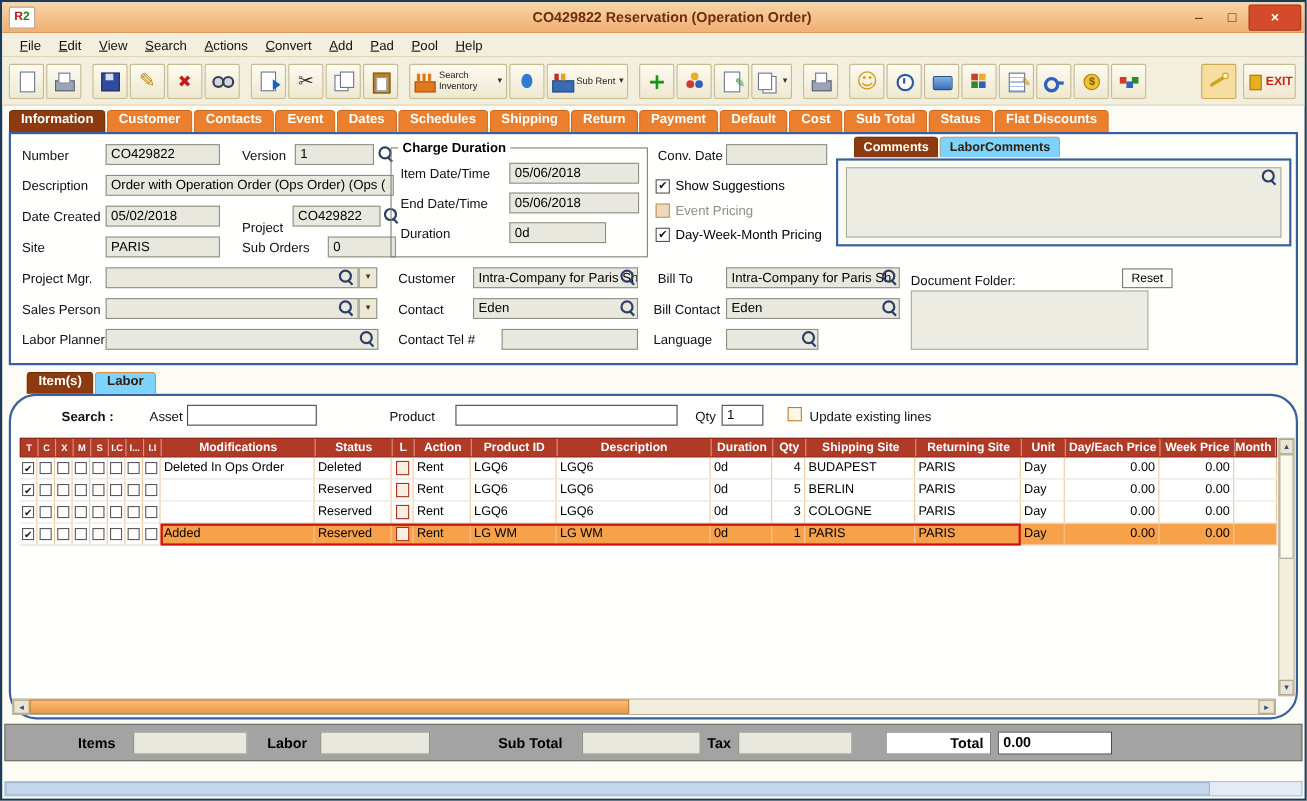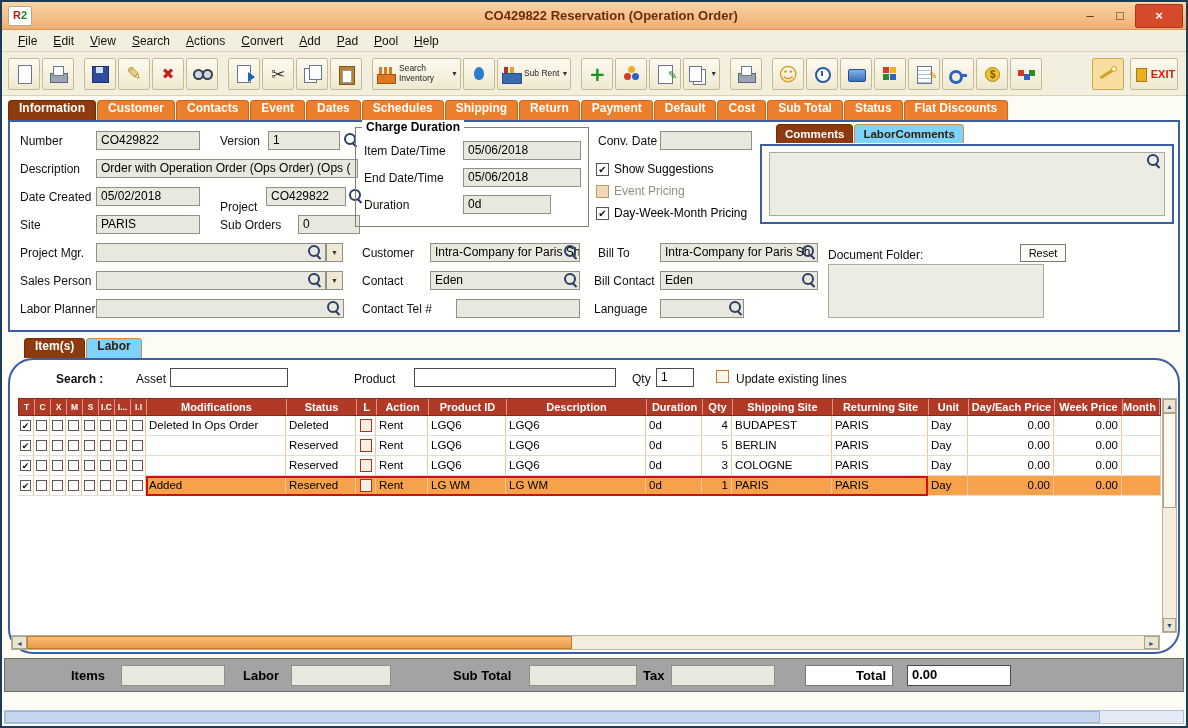--- a/index.html
+++ b/index.html
@@ -134,21 +134,21 @@
   .sarr{position:absolute;left:0;right:0;height:14px;background:#EBE4CE;border:1px solid #A9A290;color:#2C4A8C;font-size:7px;line-height:13px;text-align:center;box-sizing:border-box;}
   .sarr.up{top:0}.sarr.down{bottom:0}
   .hscroll{position:absolute;left:1px;right:18px;bottom:2px;height:15px;background:#F2EDDD;border:1px solid #BAB2A0;box-sizing:border-box;}
   .harr{position:absolute;top:0;bottom:0;width:15px;background:#EBE4CE;border:1px solid #A9A290;color:#2C4A8C;font-size:7px;line-height:13px;text-align:center;box-sizing:border-box;}
   .harr.left{left:0}.harr.right{right:0}
   .hthumb{position:absolute;left:15px;top:0;bottom:0;width:545px;background:linear-gradient(180deg,#F8BE7A,#EC9A44);border:1px solid #C2782A;box-sizing:border-box;}
 
   
   #summary{position:absolute;left:2px;right:2px;top:656px;height:34px;border:1px solid #6E6E66;background:#a3a3a3;box-sizing:border-box;}
   .slbl{position:absolute;top:9px;font-weight:bold;font-size:13px;white-space:nowrap;}
-  .total-box{position:absolute;left:800px;top:6px;width:88px;height:21px;background:#fff;border:1px solid #777;box-sizing:border-box;font:bold 13px/19px "Liberation Sans",sans-serif;text-align:right;padding-right:6px;}
+  .total-box{position:absolute;left:800px;top:6px;width:96px;height:21px;background:#fff;border:1px solid #777;box-sizing:border-box;font:bold 13px/19px "Liberation Sans",sans-serif;text-align:right;padding-right:6px;}
 
   
   #bottom-scroll{position:absolute;left:2px;right:2px;bottom:2px;height:14px;background:#E4EBF6;border:1px solid #AFC0DC;box-sizing:border-box;}
   #bottom-thumb{position:absolute;left:0;top:0;bottom:0;width:1095px;background:#C6D6EC;border:1px solid #9FB4D4;box-sizing:border-box;}
 </style>
 </head>
 <body>
 
 <div class="win">
 
@@ -317,21 +317,21 @@
 
     <span class="lbl" style="left:10px;top:152px">Sales Person</span>
     <div class="fld" style="left:86px;top:149px;width:230px"></div>
     <span class="mag" style="left:297px;top:150px"></span>
     <div class="dd" style="left:316px;top:149px">▼</div>
 
     <span class="lbl" style="left:10px;top:180px">Labor Planner</span>
     <div class="fld" style="left:86px;top:177px;width:248px"></div>
     <span class="mag" style="left:316px;top:178px"></span>
 
-    <div class="gbox" style="left:345px;top:5px;width:232px;height:98px">
+    <div class="gbox" style="left:345px;top:12px;width:232px;height:98px">
       <span class="gtitle">Charge Duration</span>
       <span class="lbl" style="left:8px;top:16px">Item Date/Time</span>
       <div class="fld" style="left:107px;top:13px;width:118px">05/06/2018</div>
       <span class="lbl" style="left:8px;top:43px">End Date/Time</span>
       <div class="fld" style="left:107px;top:40px;width:118px">05/06/2018</div>
       <span class="lbl" style="left:8px;top:70px">Duration</span>
       <div class="fld" style="left:107px;top:67px;width:88px">0d</div>
     </div>
 
     <span class="lbl" style="left:588px;top:12px">Conv. Date</span>

